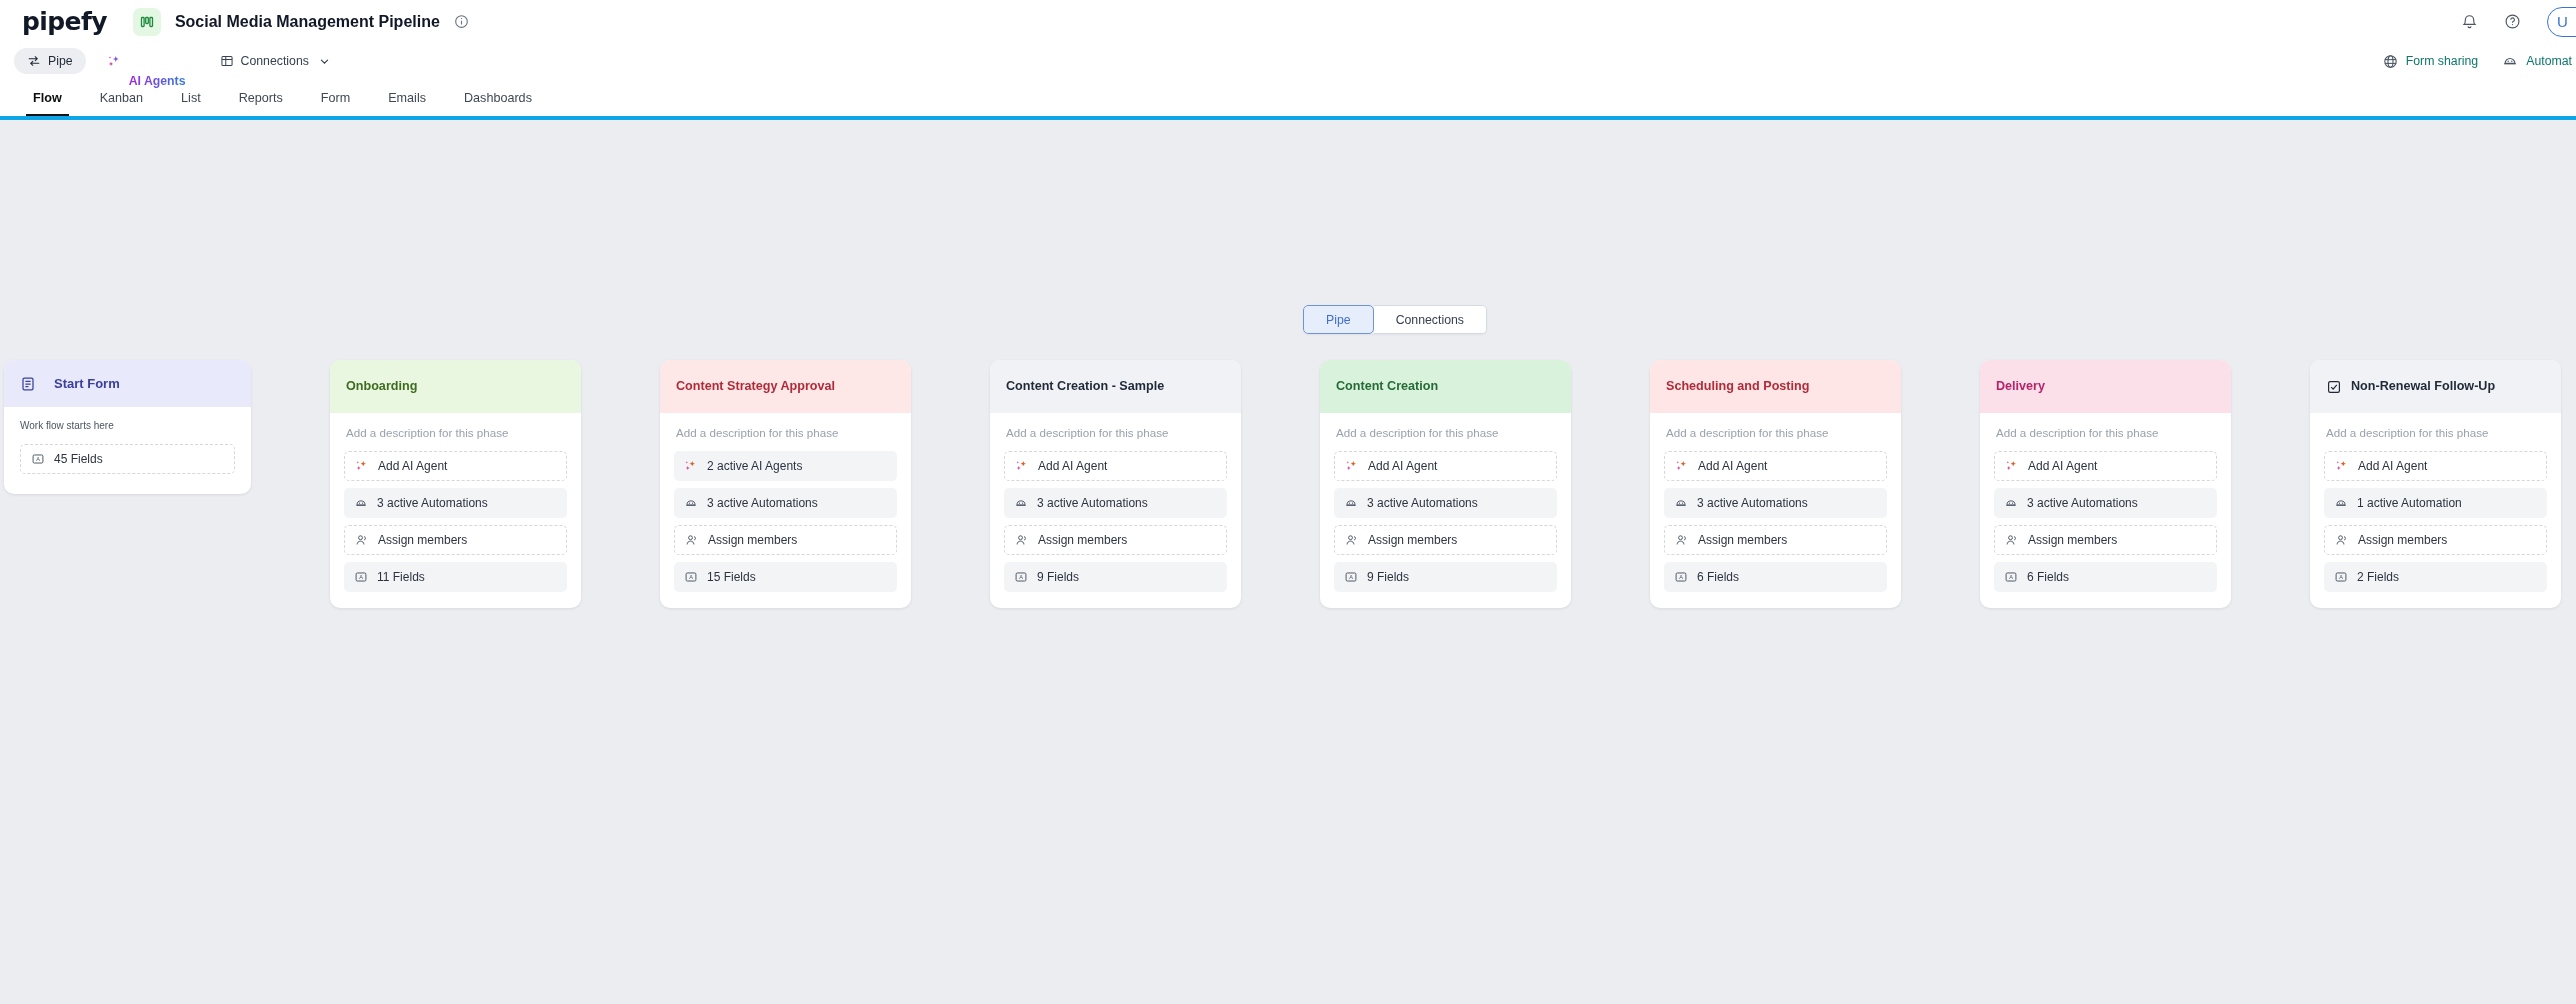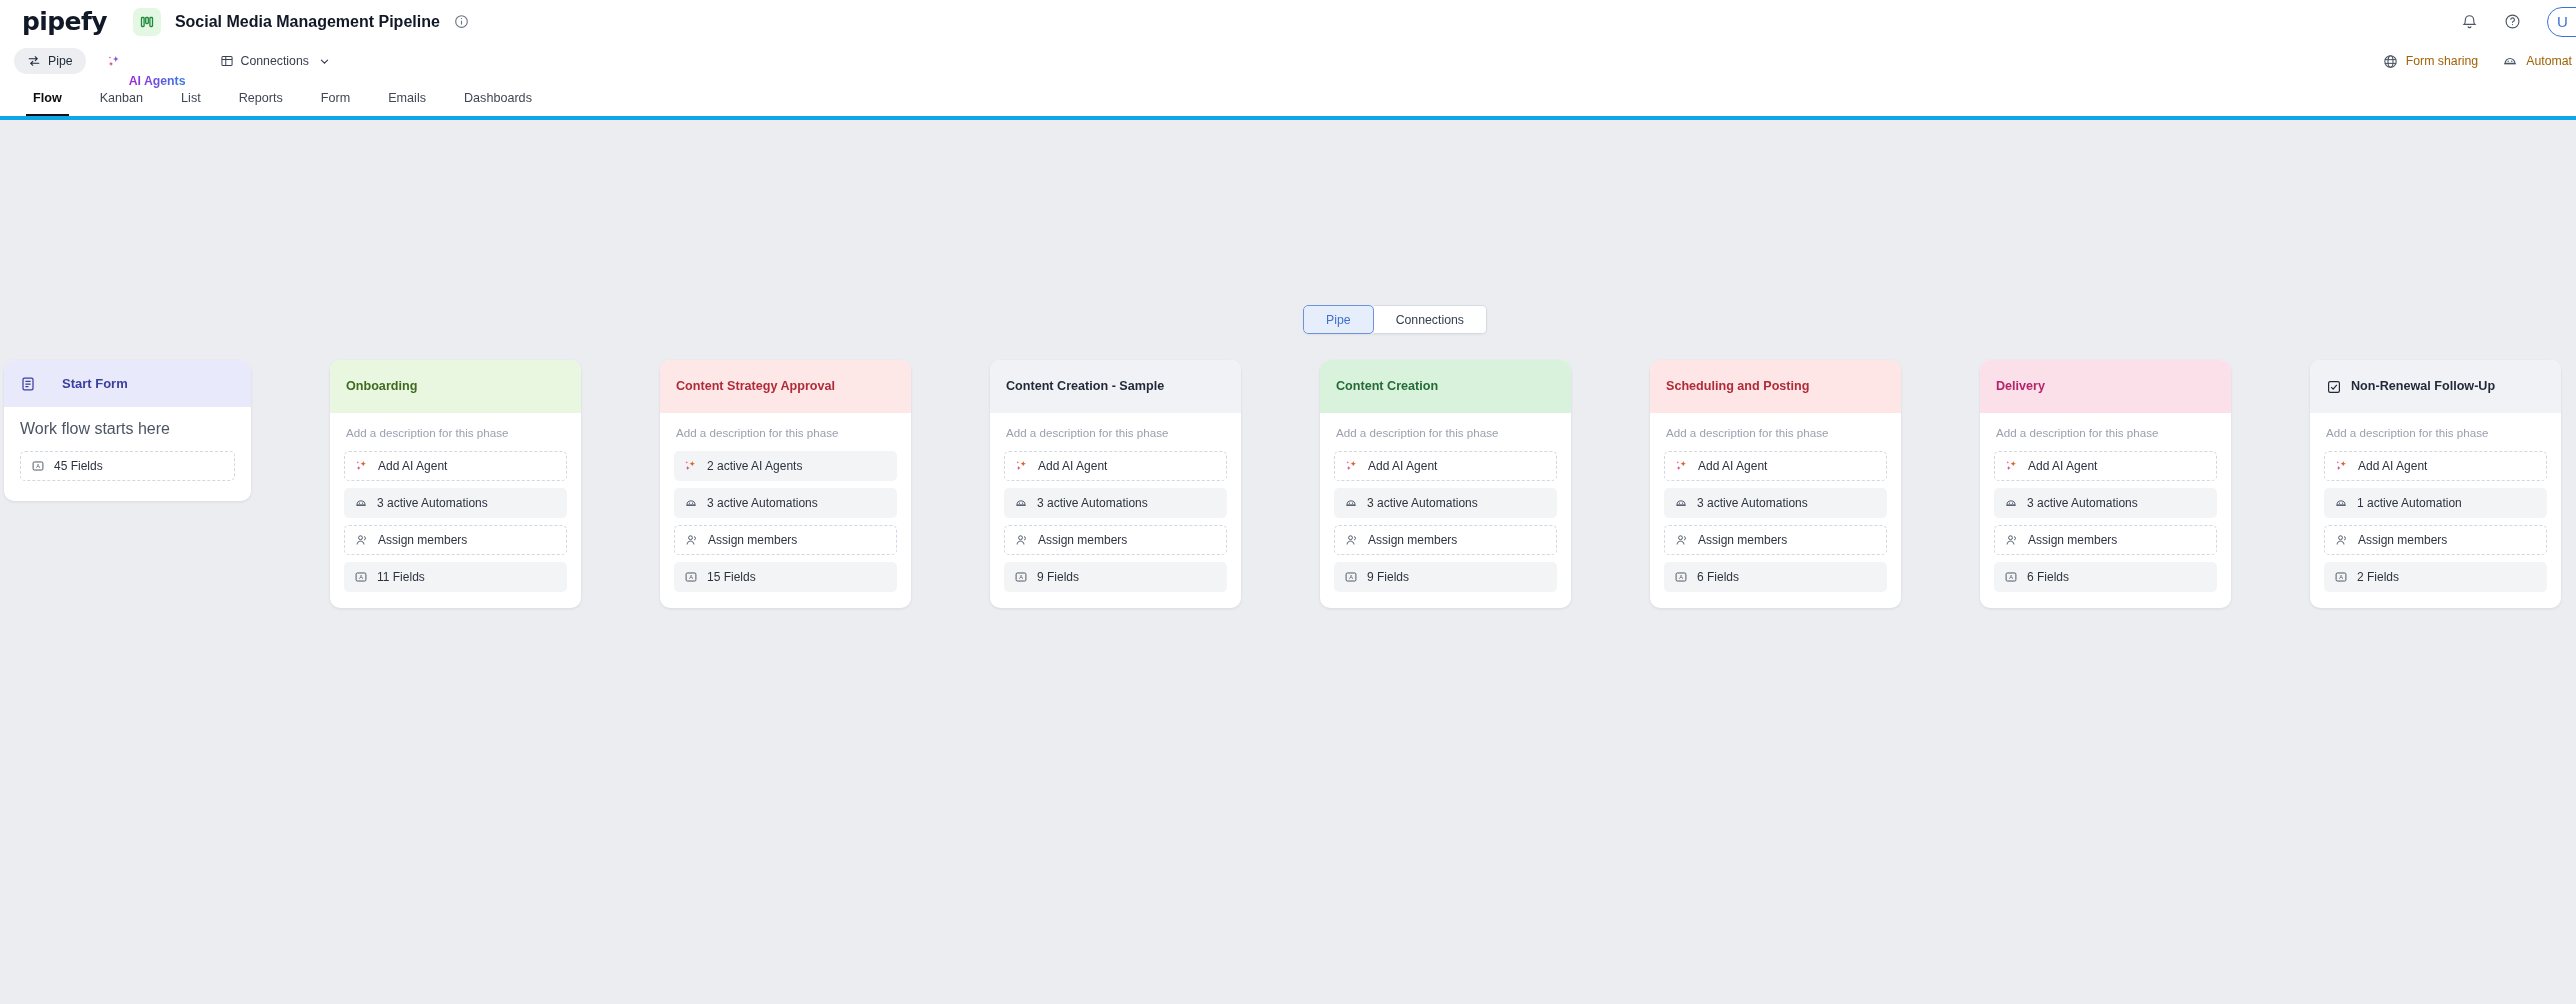--- a/index.html
+++ b/index.html
@@ -70,21 +70,21 @@
     font-weight: 700;
     margin-top: 40px;
   }
   .chev { margin-left: 3px; display: flex; align-items: center; }
   .navrow-right {
     position: absolute; right: 4px; top: 0; height: 36px;
     display: flex; align-items: center; gap: 24px;
   }
   .nav-tool {
     display: flex; align-items: center; gap: 8px;
-    font-size: 12.3px; color: #a16207; cursor: pointer; white-space: nowrap;
+    font-size: 12.3px; color: #0f766e; cursor: pointer; white-space: nowrap;
   }
 
   
   .tabs {
     height: 41px; background: #ffffff;
     border-bottom: 4px solid #0ea5e9;
     display: flex; align-items: stretch; padding: 0 14px;
   }
   .tab {
     display: flex; align-items: center; padding: 0 19px;
@@ -124,25 +124,25 @@
   }
 
   
   .startcard {
     width: 247px; background: #ffffff; border-radius: 10px;
     box-shadow: 0 1px 3px rgba(16,24,40,.09);
     overflow: hidden; flex: 0 0 auto;
   }
   .startcard-head {
     background: #e8e9fb; height: 47px;
-    display: flex; align-items: center; gap: 26px; padding: 0 16px;
+    display: flex; align-items: center; gap: 18px; padding: 0 16px;
   }
   .startcard-title { font-size: 13px; font-weight: 600; color: #3b3f9e; }
   .startcard-body { padding: 13px 16px 20px; }
-  .startcard-sub { font-size: 16px; color: #4b5563; margin-bottom: 13px; }
+  .startcard-sub { font-size: 10px; color: #4b5563; margin-bottom: 13px; }
 
   
   .phase {
     width: 251px; background: #ffffff; border-radius: 10px;
     box-shadow: 0 1px 3px rgba(16,24,40,.09);
     overflow: hidden; flex: 0 0 auto;
   }
   .phase-head {
     height: 53px; display: flex; align-items: center;
     gap: 9px; padding: 0 16px;

